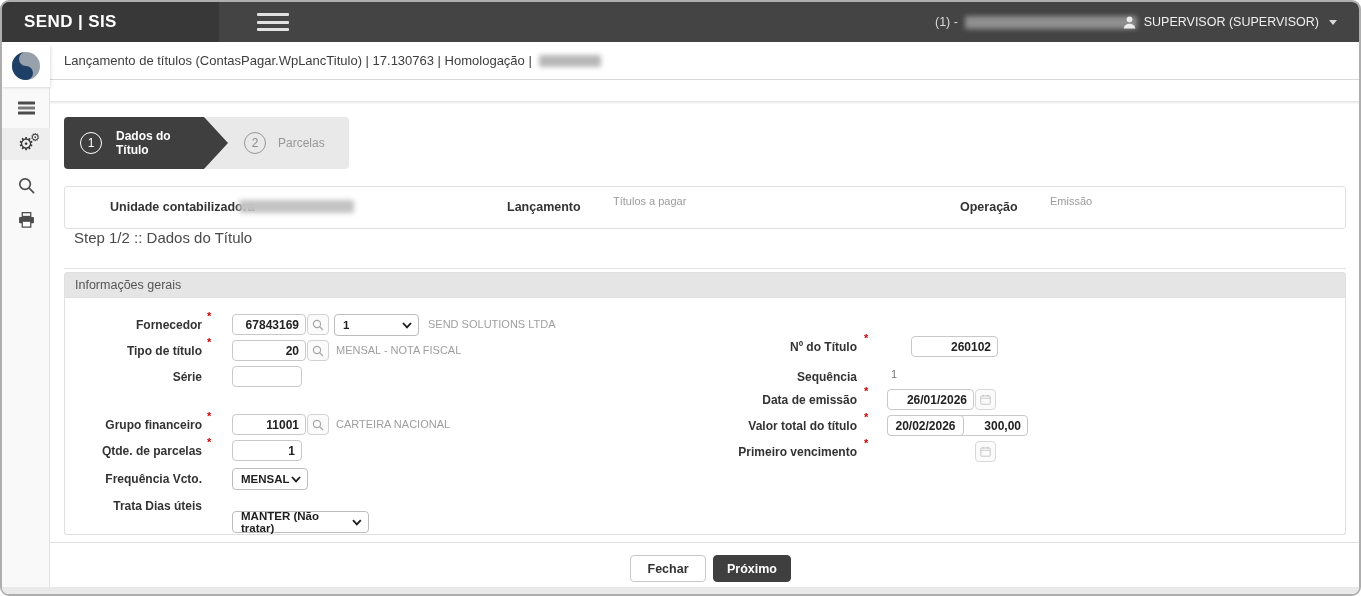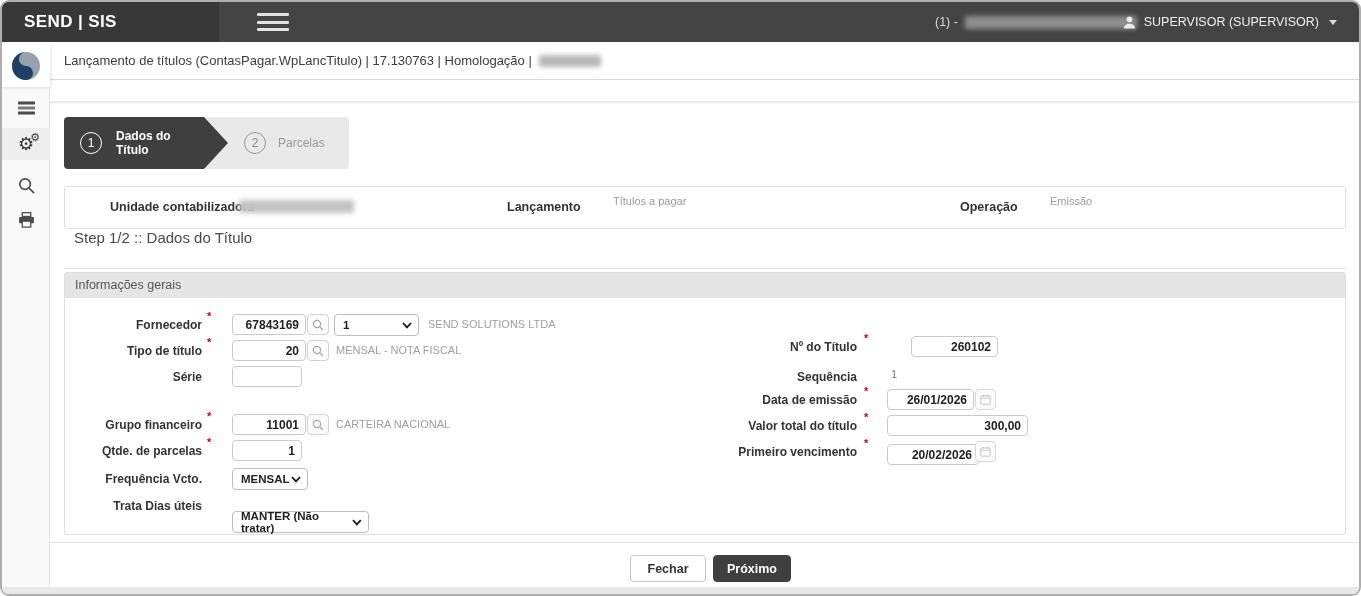--- a/index.html
+++ b/index.html
@@ -252,21 +252,21 @@
         <line x1="10" y1="1" x2="10" y2="3.5" stroke="#c2c2c2" stroke-width="1.2"></line>
       </svg>
   </button>
 
   <span class="flabel rcol" style="top:417px;">Valor total do título</span>
   <span class="req" style="left:862px;top:409px;">*</span>
   <input class="inp num" style="left: 885px; top: 413px; width: 141px;" value="300,00">
 
   <span class="flabel rcol" style="top:443px;">Primeiro vencimento</span>
   <span class="req" style="left:862px;top:435px;">*</span>
-  <input class="inp num" style="left: 885px; top: 442px; width: 92px;" value="20/02/2026">
+  <input class="inp num" style="left: 885px; top: 413px; width: 77px; text-align: center;" value="20/02/2026">
   <button class="cal" style="left:973px;top:439px;">
     <svg width="11" height="11" viewBox="0 0 14 14">
         <rect x="1" y="2.5" width="12" height="10.5" rx="1" fill="none" stroke="#c2c2c2" stroke-width="1.2"></rect>
         <line x1="1" y1="5.5" x2="13" y2="5.5" stroke="#c2c2c2" stroke-width="1"></line>
         <line x1="4" y1="1" x2="4" y2="3.5" stroke="#c2c2c2" stroke-width="1.2"></line>
         <line x1="10" y1="1" x2="10" y2="3.5" stroke="#c2c2c2" stroke-width="1.2"></line>
       </svg>
   </button>
 
   <div class="footer">

